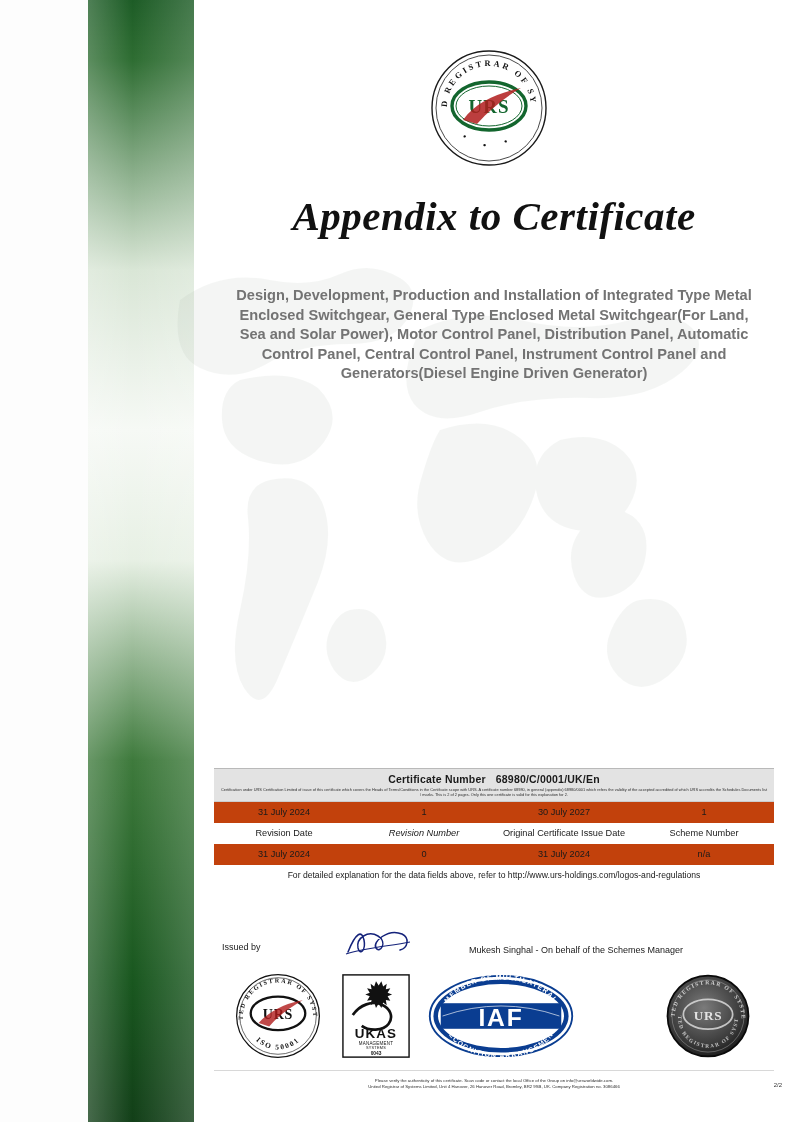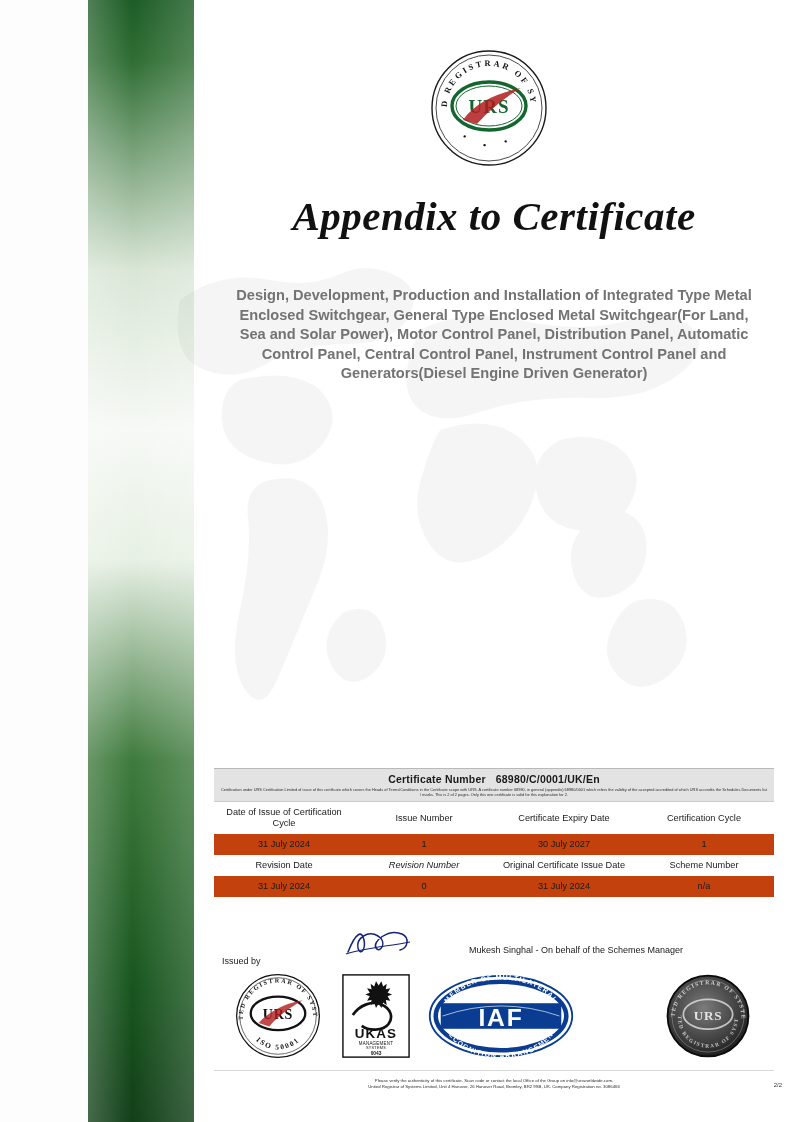--- a/index.html
+++ b/index.html
@@ -174,21 +174,21 @@
   .sig-row {
     position: absolute;
     left: 20px;
     top: 940px;
     width: 560px;
     height: 30px;
   }
   .issued-by {
     position: absolute;
     left: 8px;
-    top: 16px;
+    top: 2px;
     font-size: 9px;
     color: #1a1a1a;
   }
   .signature {
     position: absolute;
     left: 130px;
     top: -14px;
     width: 70px;
     height: 34px;
   }
@@ -302,26 +302,20 @@
     <div class="cert-block">
       <div class="cert-head">
         <div class="cert-number-line">
           <span>Certificate Number</span><span class="num">68980/C/0001/UK/En</span>
         </div>
         <div class="cert-fineprint">Certification under URS Certification Limited of issue of this certificate which covers the Heads of Terms/Conditions in the Certificate scope with URS. A certificate number 68980, in general (appendix) 68980/0001 which refers the validity of the accepted accredited of which URS accredits the Schedules Documents list / marks.  This is 2 of 2 pages. Only this one certificate is valid for this explanation for 2.</div>
       </div>
 
       <table class="cert-table">
         <tbody>
-            <tr class="row-head">
-          <td>Date of Issue of Certification Cycle</td>
-          <td>Issue Number</td>
-          <td>Certificate Expiry Date</td>
-          <td>Certification Cycle</td>
-        </tr>
         <tr class="row-val">
           <td>31 July 2024</td>
           <td>1</td>
           <td>30 July 2027</td>
           <td>1</td>
         </tr>
         <tr class="row-head">
           <td>Revision Date</td>
           <td class="two-line">Revision Number</td>
           <td>Original Certificate Issue Date</td>
@@ -329,20 +323,21 @@
         </tr>
         <tr class="row-val">
           <td>31 July 2024</td>
           <td>0</td>
           <td>31 July 2024</td>
           <td>n/a</td>
         </tr>
       </tbody>
         </table>
 
+      <div class="note">For detailed explanation for the data fields above, refer to http://www.urs-holdings.com/logos-and-regulations</div>
     </div>
 
     <div class="sig-row">
       <div class="issued-by">Issued by</div>
       <svg class="signature" viewBox="0 0 70 34">
         <path d="M4,26 C12,6 18,4 20,14 C22,24 16,30 14,22 C12,12 24,4 34,10 C44,16 36,28 32,22 C28,16 44,2 58,8 C66,12 64,22 56,24" fill="none" stroke="#14227a" stroke-width="1.5" stroke-linecap="round"></path>
         <path d="M2,28 C20,22 46,20 66,16" fill="none" stroke="#14227a" stroke-width="1.1"></path>
       </svg>
       <div class="signer">Mukesh Singhal - On behalf of the Schemes Manager</div>
     </div>

